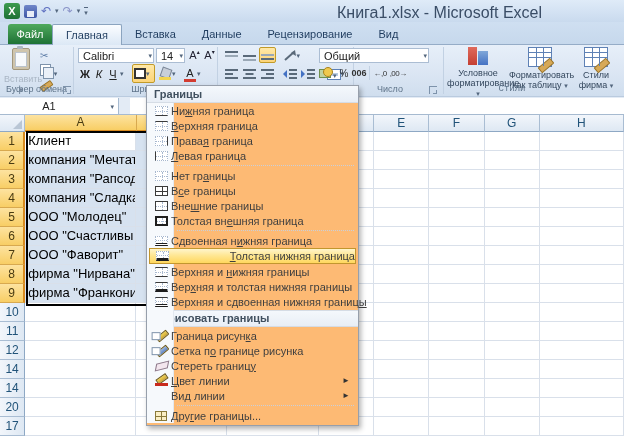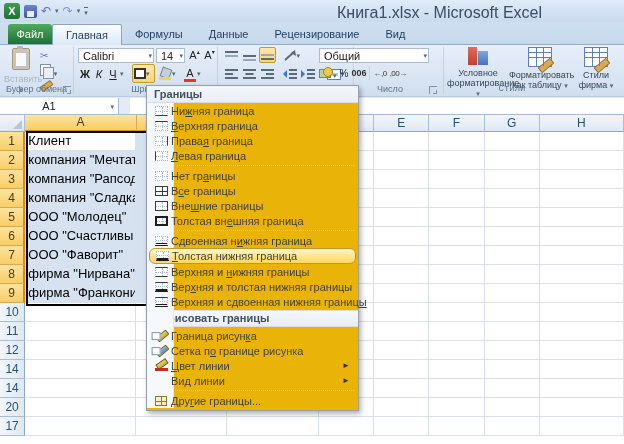--- a/index.html
+++ b/index.html
@@ -124,29 +124,29 @@
   .rhdr.sel{border-right:2px solid #D98A1F;border-bottom:1px solid #D8A94F;}
   .srow{display:flex;height:19px;}
   .cell{border-right:1px solid #D9E0EA;border-bottom:1px solid #D9E0EA;box-sizing:border-box;
     padding-left:3px;line-height:18px;white-space:nowrap;overflow:hidden;color:#000;}
   .cell.selbg{background:#D6E2F0;}
   .cell.rt{text-align:right;padding-right:3px;padding-left:0;}
   .sel-box{position:absolute;border:2px solid #000;pointer-events:none;}
   .sel-handle{position:absolute;width:5px;height:5px;background:#000;border:1px solid #fff;pointer-events:none;}
 
   
-  .menu{position:absolute;left:146px;top:85px;width:213px;background:#eab308;border:1px solid #979FAB;
+  .menu{position:absolute;left:146px;top:85px;width:213px;background:#fdba74;border:1px solid #979FAB;
     box-shadow:2px 3px 5px rgba(0,0,0,.3);z-index:100;box-sizing:border-box;padding-bottom:2px;}
   .mhead{height:16px;line-height:16px;padding-left:7px;font-weight:bold;color:#40505F;
     background:linear-gradient(#F4F8FC,#E8EEF6);border-bottom:1px solid #D5DCE5;}
   .mbody{position:relative;}
   .gutter{position:absolute;left:0;top:0;bottom:0;width:26px;background:#F6F9FC;border-right:1px solid #E3E9F0;}
   .mi{position:relative;height:15px;display:flex;align-items:center;margin:0 2px;padding-left:4px;color:#3f3f3f;}
   .mi .lab{margin-left:18px;white-space:nowrap;}
-  .mi.hl{background:linear-gradient(#FFF5CC,#FFE794 45%,#FFD75E);border:1px solid #C2962E;border-radius:6px;height:14px;}
+  .mi.hl{background:linear-gradient(#FFF5CC,#FFE794 45%,#FFD75E);border:1px solid #C2962E;border-radius:0;height:14px;justify-content:flex-end;}
   .mi .sub{position:absolute;right:6px;font-size:8px;color:#333;}
   .msep{border-top:1px dotted #C8CFDA;margin:2px 4px 2px 30px;height:0;}
   .msec{height:15px;line-height:15px;padding-left:7px;font-weight:bold;color:#40505F;
     background:linear-gradient(#F4F8FC,#E8EEF6);border-top:1px solid #D5DCE5;border-bottom:1px solid #D5DCE5;margin:1px 0;}
   
   .bic{position:absolute;left:6px;width:13px;height:10px;box-sizing:border-box;border:1px dotted #A7B8CF;background:#fff;}
   .bic i{position:absolute;left:50%;top:0;bottom:0;border-left:1px dotted #A7B8CF;}
   .bic em{position:absolute;top:50%;left:0;right:0;border-top:1px dotted #A7B8CF;}
   .b-bottom{border-bottom:1px solid #3b3b3b;}
   .b-top{border-top:1px solid #3b3b3b;}
@@ -187,21 +187,21 @@
       <span class="arrow-ico" style="color:#8A94C8;">↷</span>
         <span class="mini-drop">▾</span>
       <span class="qat-custom">▾</span>
     </div>
     <span class="title">Книга1.xlsx - Microsoft Excel</span>
   </div>
 
   <div class="tabbar">
     <span class="filetab">Файл</span>
     <span class="tab active">Главная</span>
-    <span class="tab">Формулы</span>
+    <span class="tab">Вставка</span>
     <span class="tab">Данные</span>
     <span class="tab">Рецензирование</span>
     <span class="tab">Вид</span>
   </div>
 
   <div class="ribbon">
 
     <div class="g-clip">
       <div class="paste">
         <span class="clipico"></span>
@@ -663,20 +663,24 @@
 
       <div class="mi">
           <span class="pencil grid"></span>
           <span class="lab">Граница рисун<u>к</u>а</span>
         </div>
       <div class="mi">
           <span class="pencil grid" style="background:linear-gradient(#9db8e2,#5d82c0);"></span>
           <span class="lab">Сетка п<u>о</u> границе рисунка</span>
         </div>
       <div class="mi">
+          <span class="eraser"></span>
+          <span class="lab">Стереть границ<u>у</u></span>
+        </div>
+      <div class="mi">
           <span class="linecolor"></span>
           <span class="lab"><u>Ц</u>вет линии</span>
           <span class="sub">►</span>
         </div>
       <div class="mi">
           <span class="lab">Ви<u>д</u> линии</span>
           <span class="sub">►</span>
         </div>
       <div class="msep"></div>
       <div class="mi">

